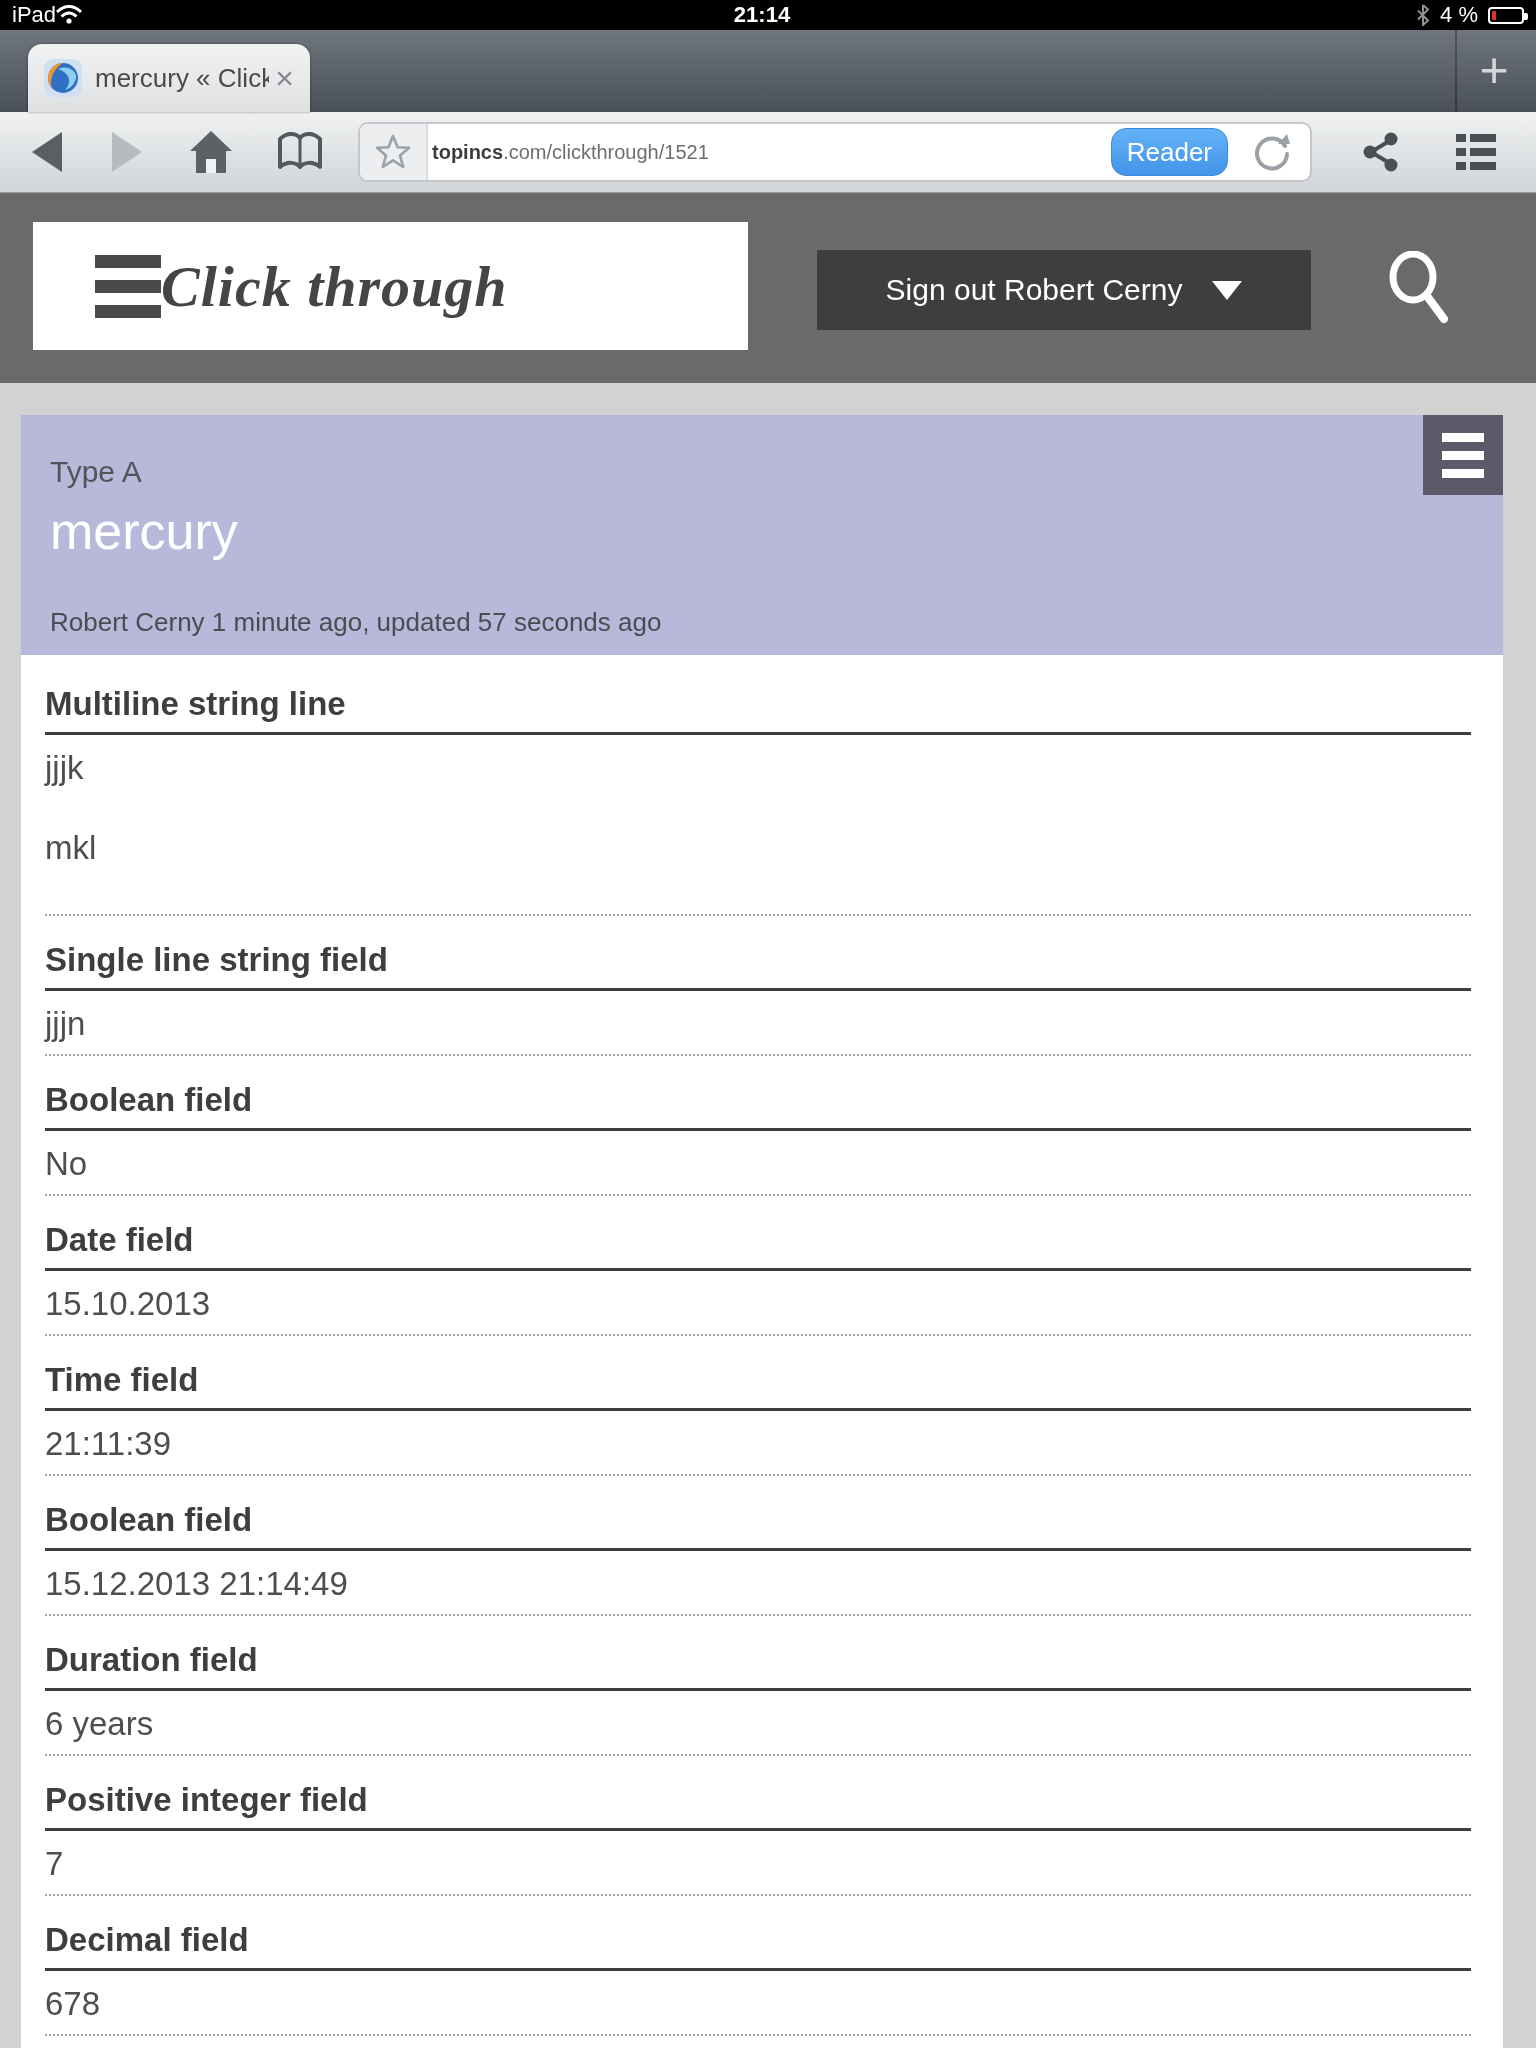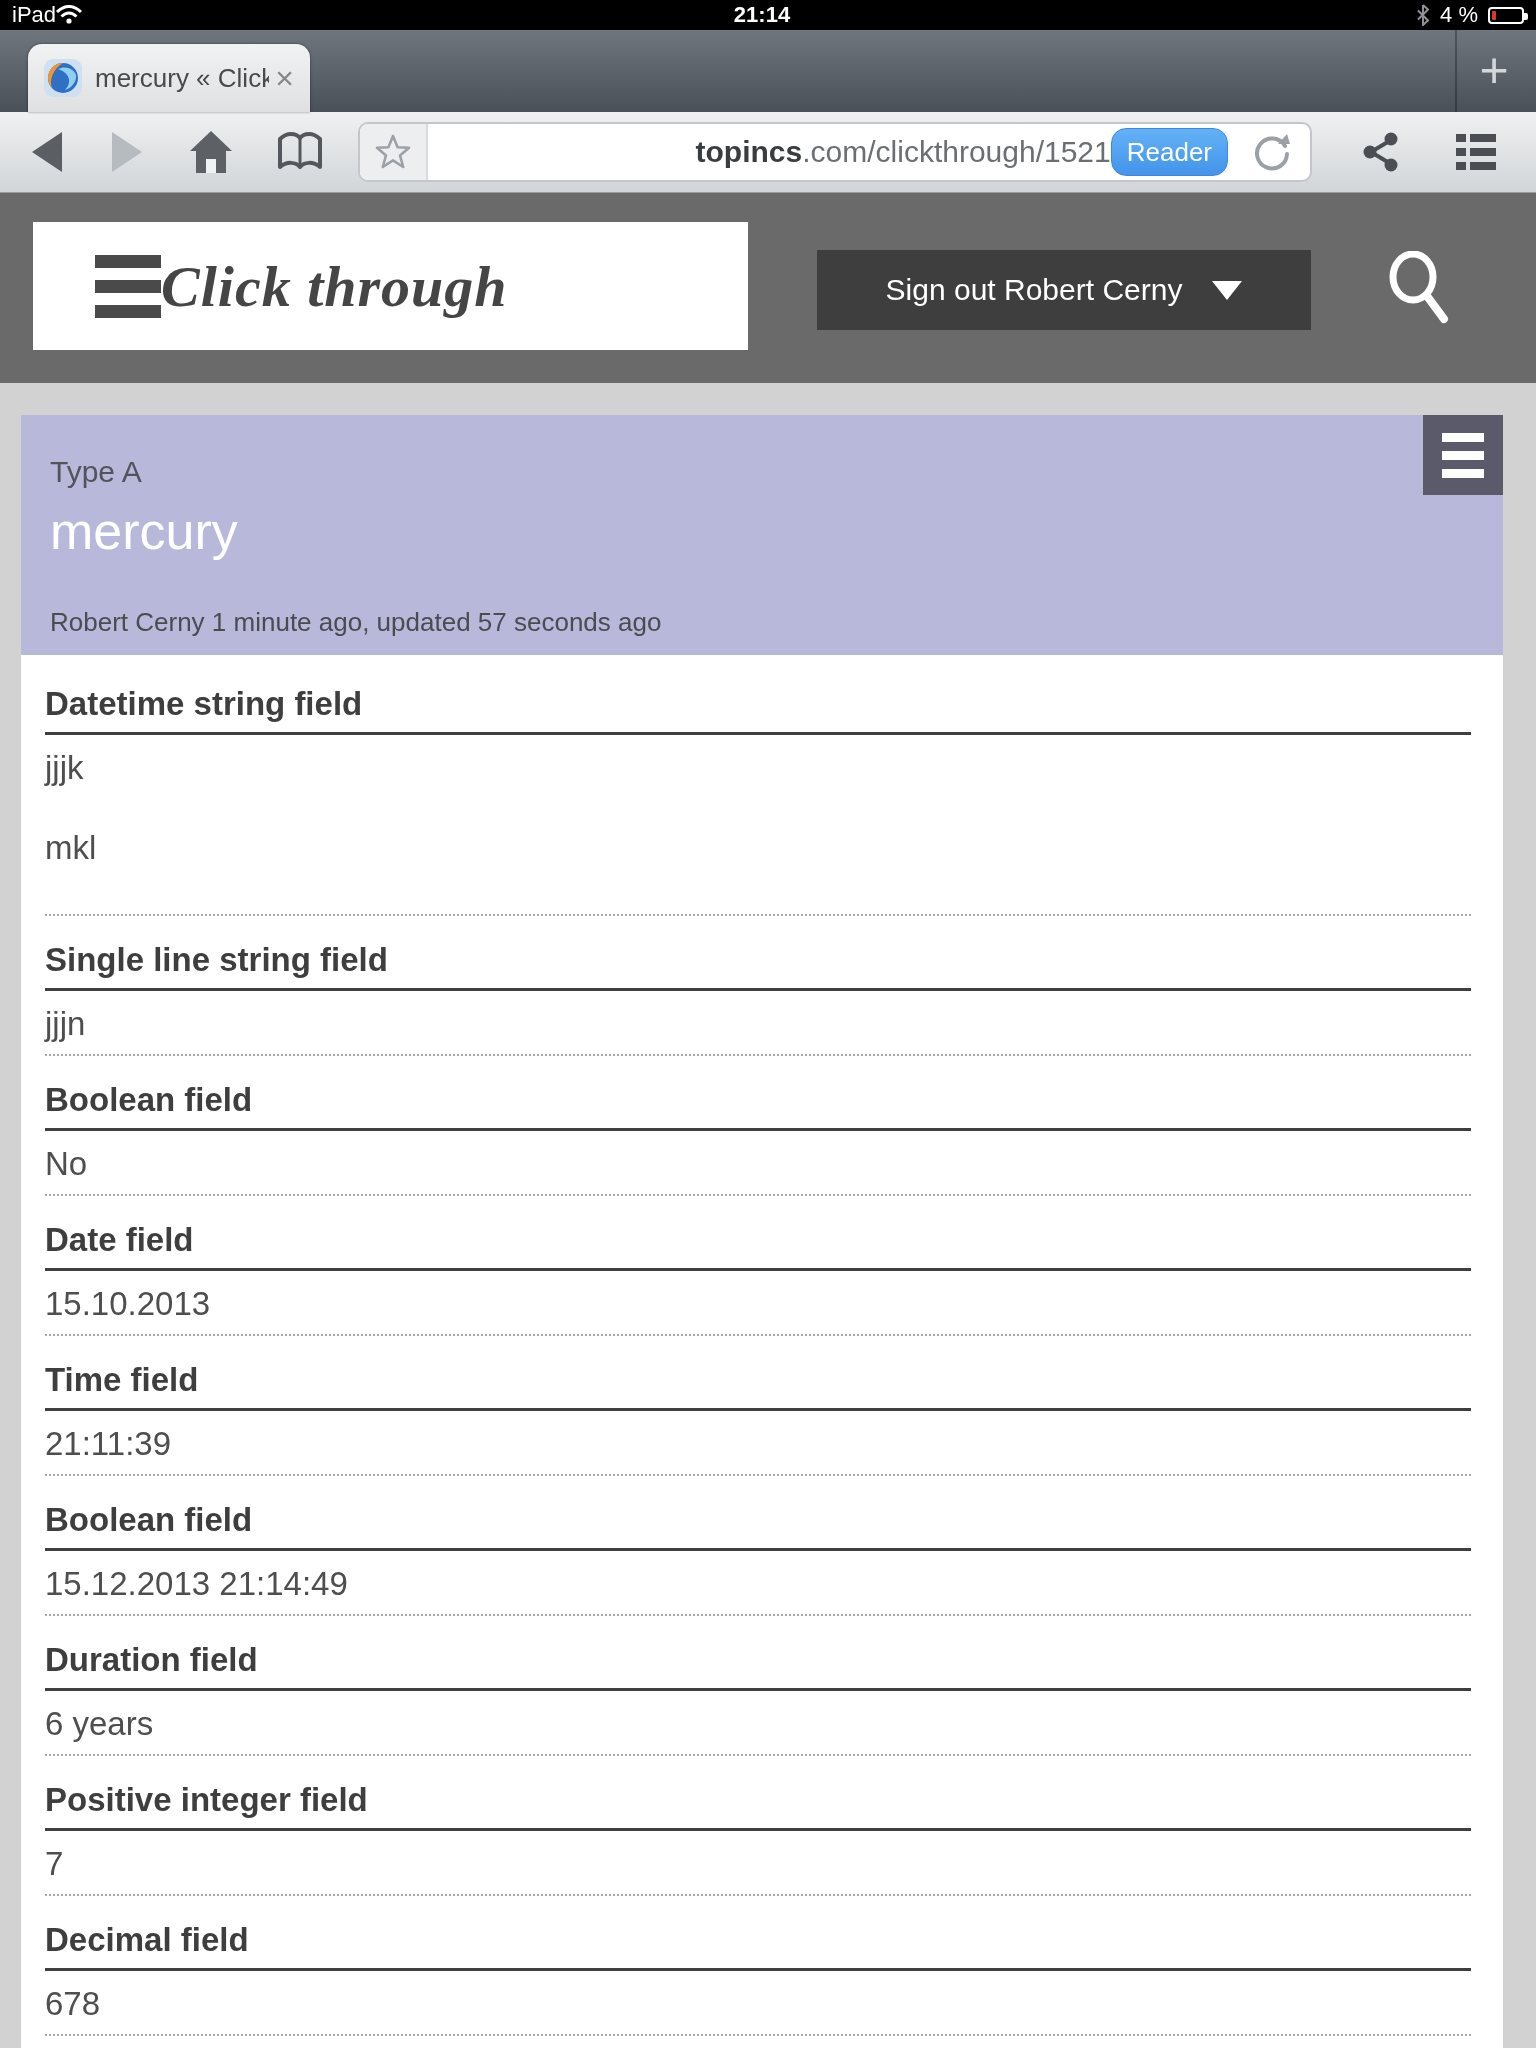--- a/index.html
+++ b/index.html
@@ -37,21 +37,21 @@
              border-bottom:1px solid #989ca1; display:flex; align-items:center; padding:0 30px; }
   .tb-icon { flex:none; display:flex; align-items:center; justify-content:center; }
   .icon-back { margin-right:46px; }
   .icon-forward { margin-right:44px; }
   .icon-home { margin-right:42px; }
   .icon-book { margin-right:34px; }
   .url-field { height:60px; flex:1; background:#fff; border:2px solid #c3c7cb; border-radius:10px;
                display:flex; align-items:center; overflow:hidden; }
   .star-seg { width:68px; align-self:stretch; background:#edeef0; border-right:2px solid #d8dadd;
               display:flex; align-items:center; justify-content:center; flex:none; }
-  .url-text { font-size:30px; color:#6b6f73; padding-left:32px; flex:1; white-space:nowrap; overflow:hidden;text-align:right; }
+  .url-text { font-size:20px; color:#6b6f73; padding-left:4px; flex:1; white-space:nowrap; overflow:hidden; }
   .url-domain { color:#3a3d40; font-weight:bold; }
   .reader-btn { height:48px; padding:0 15px; border-radius:15px; flex:none;
                 background:linear-gradient(#63b2f6,#4394eb); border:1px solid #3d88de;
                 color:#fff; font-size:26px; display:flex; align-items:center; margin-right:24px; }
   .icon-reload { margin-right:18px; }
   .icon-share { margin-left:48px; }
   .icon-tabs { margin-left:52px; margin-right:8px; }
 
   
   .site-header { height:190px; background:#6a6a6a; position:relative; }
@@ -226,21 +226,21 @@
       <div class="record-menu-btn">
           <i></i>
           <i></i>
           <i></i>
         </div>
     </div>
 
     <div class="record-body">
 
       <section class="field multiline">
-        <h2>Datetime string field</h2>
+        <h2>Multiline string line</h2>
         <div class="value">jjjk</div>
         <div class="value">mkl</div>
       </section>
 
       <section class="field">
         <h2>Single line string field</h2>
         <div class="value">jjjn</div>
       </section>
 
       <section class="field">

